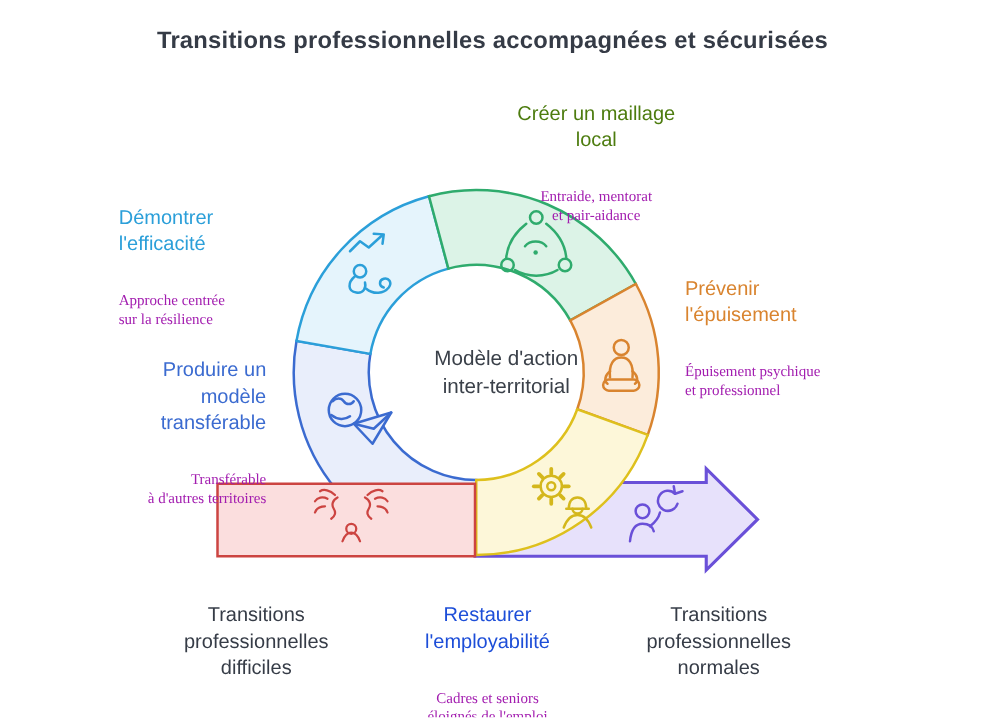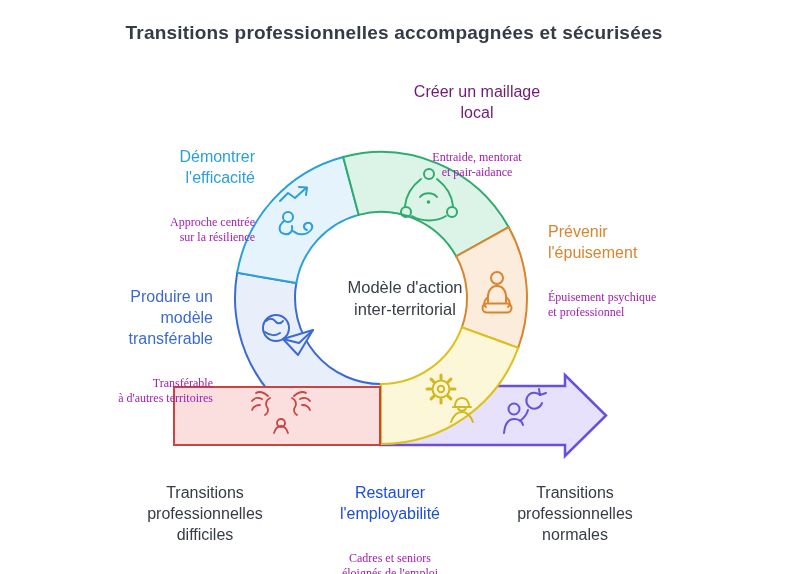--- a/index.html
+++ b/index.html
@@ -8,22 +8,22 @@
   .stage svg{position:absolute;left:0;top:0;}
   .title{position:absolute;left:0;right:12px;top:22px;text-align:center;
          font-size:19px;font-weight:bold;color:#353b46;letter-spacing:.2px;}
   .node{position:absolute;white-space:pre-line;}
   .heading{font-size:16px;line-height:21px;}
   .subtitle{font-size:12px;line-height:15px;color:#a21caf;margin-top:9px;font-family:Liberation Serif, serif;}
   .center-label{position:absolute;left:296px;top:276px;width:170px;text-align:center;
                 white-space:pre-line;font-size:16.5px;line-height:22px;color:#3a4049;padding-left:24px;}
   
   .node-maillage{left:377px;top:63px;width:200px;text-align:center;}
-  .node-maillage .heading{color:#701a75;}
-  .node-efficacite{left:95px;top:128px;width:160px;text-align:right;}
+  .node-maillage .heading{color:#4d7c0f;}
+  .node-efficacite{left:95px;top:146px;width:160px;}
   .node-efficacite .heading{color:#2b9fd9;}
   .node-modele{left:68px;top:268px;width:145px;text-align:right;}
   .node-modele .heading{color:#3b6bd0;}
   .node-epuisement{left:548px;top:203px;width:190px;text-align:left;}
   .node-epuisement .heading{color:#d9842f;}
   .node-difficiles{left:110px;top:464px;width:190px;text-align:center;}
   .node-difficiles .heading{color:#363c47;}
   .node-employabilite{left:295px;top:464px;width:190px;text-align:center;}
   .node-employabilite .heading{color:#1d4ed8;}
   .node-normales{left:480px;top:464px;width:190px;text-align:center;}

